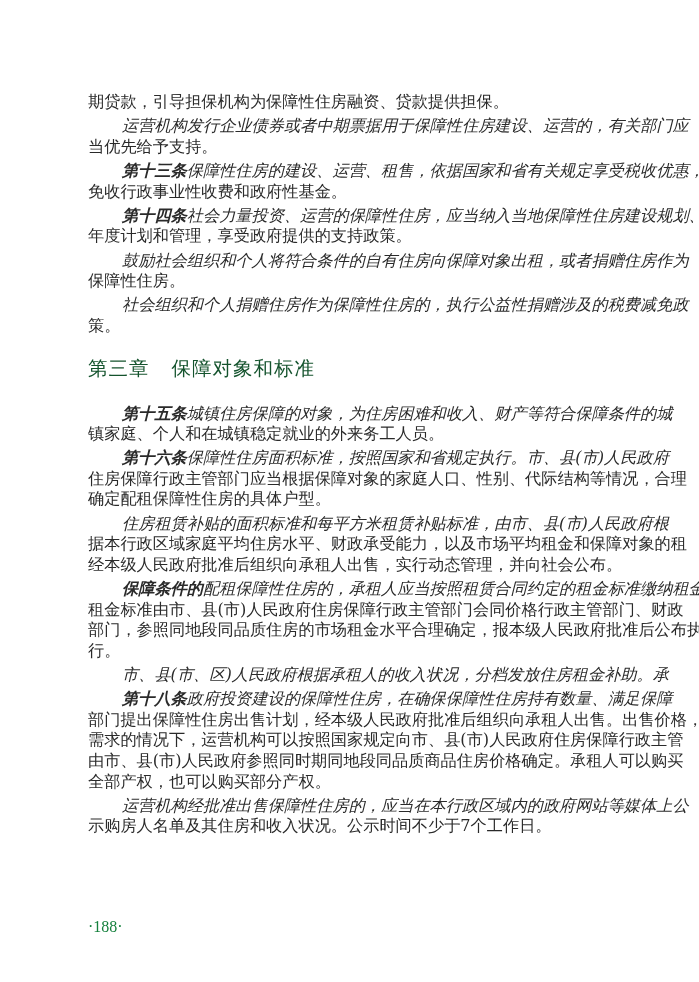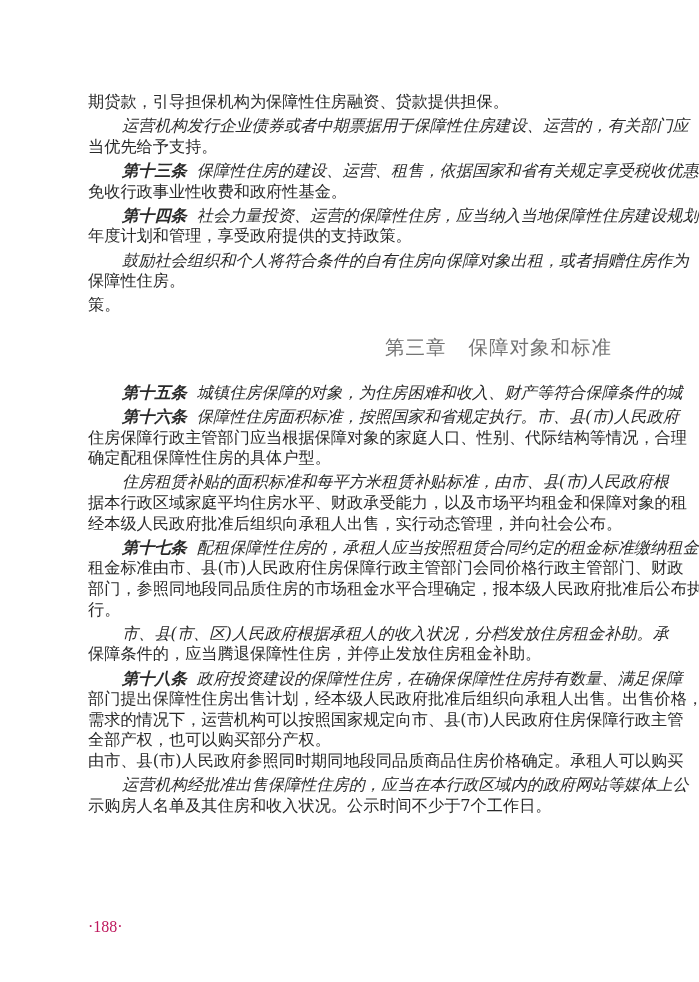--- a/index.html
+++ b/index.html
@@ -9,30 +9,30 @@
     font-family: "DejaVu Serif", "Liberation Serif", serif;
     font-size: 16.2px; color: #2a2a2a;
   }
   .para { margin: 0 0 3.6px 0; }
   .line {
     display: block; height: 20.6px; line-height: 20.6px;
     white-space: nowrap; text-align: justify; text-align-last: justify;
   }
   .line.last { text-align-last: left; }
   .line.indent { padding-left: 34px; font-style: italic; }
-  .art { font-family: "DejaVu Sans", "Liberation Sans", sans-serif; font-weight: bold; margin-right: 10px; }
+  .art { font-family: "DejaVu Sans", "Liberation Sans", sans-serif; font-weight: bold; margin-right: 0; }
   .chapter {
     font-family: "DejaVu Sans", "Liberation Sans", sans-serif;
-    font-size: 19.5px; text-align: right; color: #737373;
+    font-size: 19.5px; text-align: left; color: #14532d;
     margin: 18px 0 22px 0; letter-spacing: 1px;
   }
   .chapter .gap { display: inline-block; width: 22px; }
   .pagenum {
     position: absolute; left: 88px; top: 918px;
-    font-family: "Liberation Serif", "DejaVu Serif", serif; font-size: 16px; color: #be185d;
+    font-family: "Liberation Serif", "DejaVu Serif", serif; font-size: 16px; color: #15803d;
   }
 </style>
 </head>
 <body>
 
 <div class="page">
   <div id="before">
       <div class="para">
         <span class="line last"><span>期贷款，引导担保机构为保障性住房融资、贷款提供担保。</span></span>
       </div>
@@ -46,56 +46,57 @@
       </div>
       <div class="para">
         <span class="line indent"><span class="art">第十四条</span><span>社会力量投资、运营的保障性住房，应当纳入当地保障性住房建设规划、</span></span>
         <span class="line last"><span>年度计划和管理，享受政府提供的支持政策。</span></span>
       </div>
       <div class="para">
         <span class="line indent"><span>鼓励社会组织和个人将符合条件的自有住房向保障对象出租，或者捐赠住房作为</span></span>
         <span class="line last"><span>保障性住房。</span></span>
       </div>
       <div class="para">
+        <span class="line indent"><span>社会组织和个人捐赠住房作为保障性住房的，执行公益性捐赠涉及的税费减免政</span></span>
         <span class="line last"><span>策。</span></span>
       </div>
     </div>
   <div class="chapter">
     <span>第三章</span><span class="gap"></span><span>保障对象和标准</span>
   </div>
   <div id="after">
       <div class="para">
         <span class="line indent"><span class="art">第十五条</span><span>城镇住房保障的对象，为住房困难和收入、财产等符合保障条件的城</span></span>
+        <span class="line last"><span>镇家庭、个人和在城镇稳定就业的外来务工人员。</span></span>
       </div>
       <div class="para">
         <span class="line indent"><span class="art">第十六条</span><span>保障性住房面积标准，按照国家和省规定执行。市、县(市)人民政府</span></span>
         <span class="line"><span>住房保障行政主管部门应当根据保障对象的家庭人口、性别、代际结构等情况，合理</span></span>
         <span class="line last"><span>确定配租保障性住房的具体户型。</span></span>
       </div>
       <div class="para">
         <span class="line indent"><span>住房租赁补贴的面积标准和每平方米租赁补贴标准，由市、县(市)人民政府根</span></span>
         <span class="line"><span>据本行政区域家庭平均住房水平、财政承受能力，以及市场平均租金和保障对象的租</span></span>
         <span class="line last"><span>经本级人民政府批准后组织向承租人出售，实行动态管理，并向社会公布。</span></span>
       </div>
       <div class="para">
-        <span class="line indent"><span class="art">第十七条</span><span>配租保障性住房的，承租人应当按照租赁合同约定的租金标准缴纳租金。</span></span>
+        <span class="line indent"><span class="art">保障条件的</span><span>配租保障性住房的，承租人应当按照租赁合同约定的租金标准缴纳租金。</span></span>
         <span class="line"><span>租金标准由市、县(市)人民政府住房保障行政主管部门会同价格行政主管部门、财政</span></span>
         <span class="line"><span>部门，参照同地段同品质住房的市场租金水平合理确定，报本级人民政府批准后公布执</span></span>
         <span class="line last"><span>行。</span></span>
       </div>
       <div class="para">
         <span class="line indent"><span>市、县(市、区)人民政府根据承租人的收入状况，分档发放住房租金补助。承</span></span>
-        <span class="line last"><span>保障条件的，应当腾退保障性住房，并停止发放住房租金补助。</span></span>
       </div>
       <div class="para">
         <span class="line indent"><span class="art">第十八条</span><span>政府投资建设的保障性住房，在确保保障性住房持有数量、满足保障</span></span>
         <span class="line"><span>部门提出保障性住房出售计划，经本级人民政府批准后组织向承租人出售。出售价格，</span></span>
         <span class="line"><span>需求的情况下，运营机构可以按照国家规定向市、县(市)人民政府住房保障行政主管</span></span>
+        <span class="line"><span>由市、县(市)人民政府参照同时期同地段同品质商品住房价格确定。承租人可以购买</span></span>
         <span class="line last"><span>全部产权，也可以购买部分产权。</span></span>
-        <span class="line"><span>由市、县(市)人民政府参照同时期同地段同品质商品住房价格确定。承租人可以购买</span></span>
       </div>
       <div class="para">
         <span class="line indent"><span>运营机构经批准出售保障性住房的，应当在本行政区域内的政府网站等媒体上公</span></span>
         <span class="line last"><span>示购房人名单及其住房和收入状况。公示时间不少于7个工作日。</span></span>
       </div>
     </div>
 </div>
 
 <div class="pagenum">·188·</div>
 

